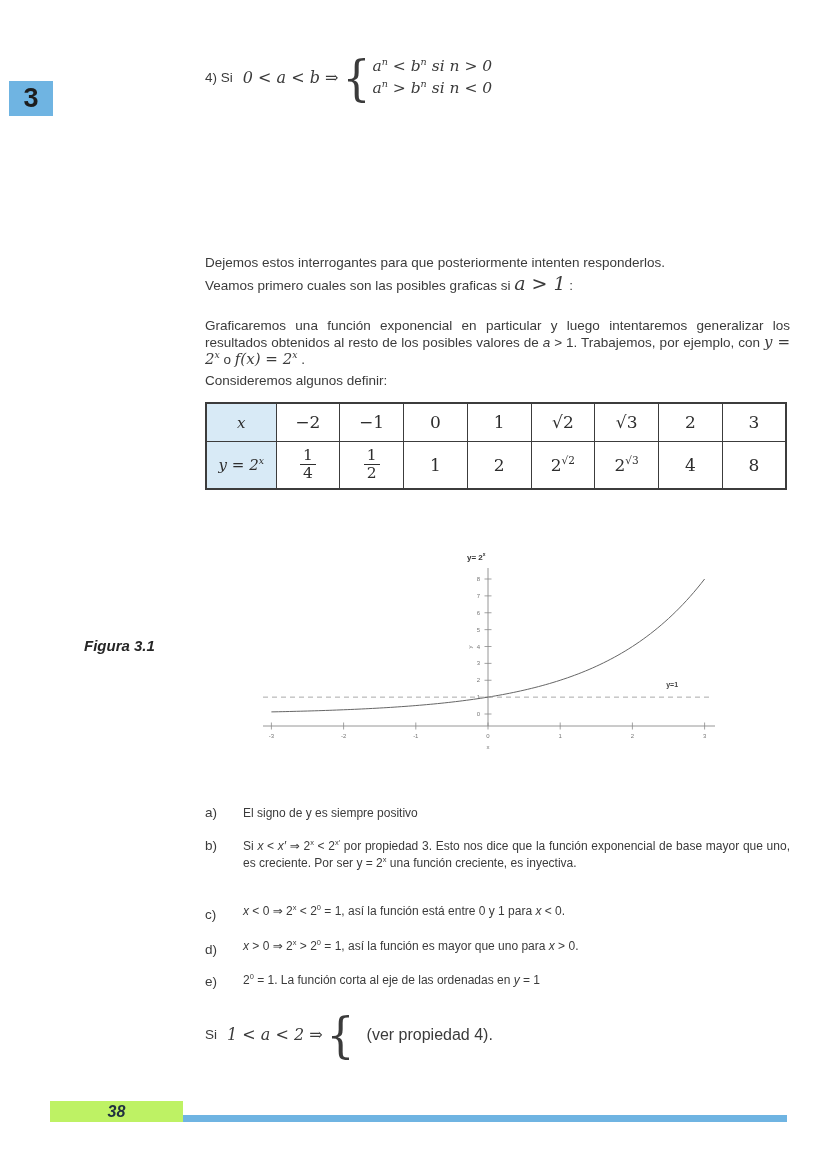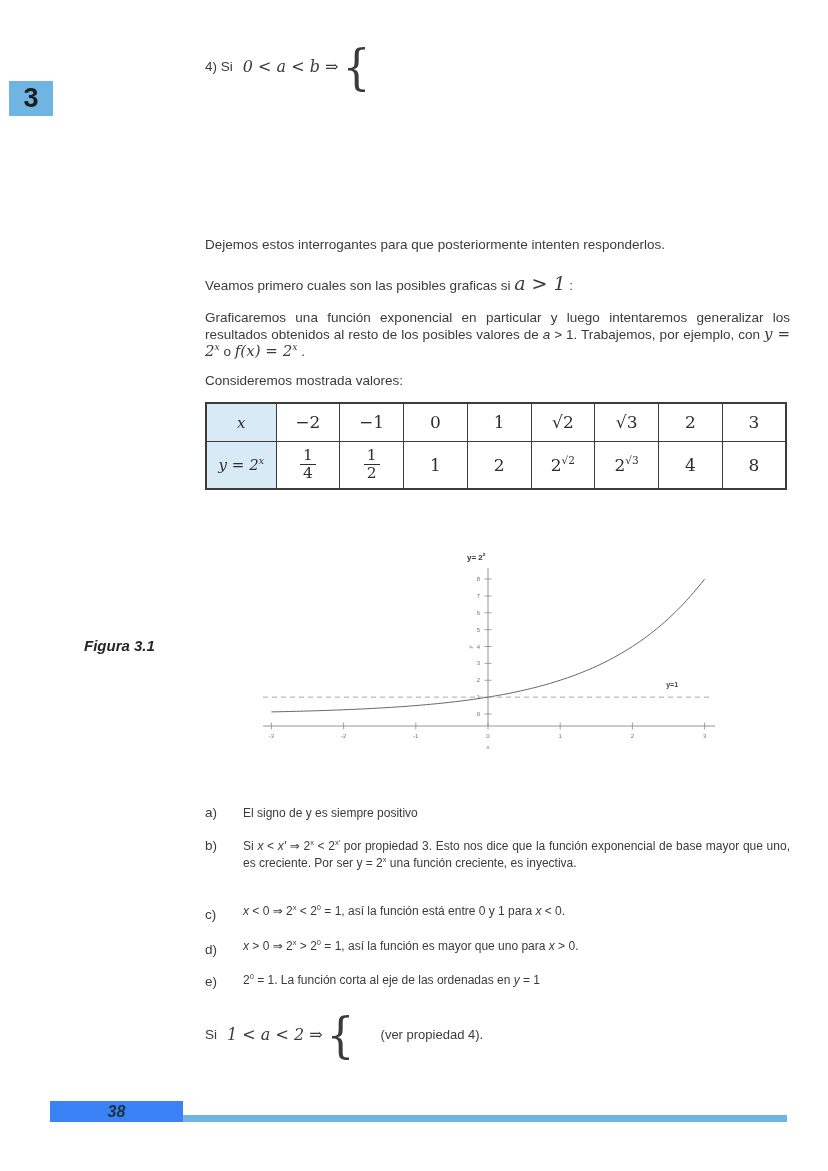--- a/index.html
+++ b/index.html
@@ -27,21 +27,21 @@
 
   
   .formula-row { display:flex; align-items:center; text-align:left; }
   .f-prefix { font-size:13.5px; margin-right:10px; white-space:nowrap; }
   .f-cond { font-family:"DejaVu Serif", serif; font-style:italic; font-size:16px; white-space:nowrap; }
   .brace { font-family:"DejaVu Serif", serif; font-size:44px; font-weight:200;
            transform:scaleY(1.12); margin:0 2px 0 4px; color:#3b3b3b; }
   .cases { display:flex; flex-direction:column; gap:5px; }
   .cases .case-line { font-family:"DejaVu Serif", serif; font-style:italic;
                       font-size:15.5px; white-space:nowrap; }
-  .f-note { font-size:13px; margin-left:24px; white-space:nowrap; }
+  .f-note { font-size:16px; margin-left:10px; white-space:nowrap; }
 
   .p-veamos .sm { font-size:19px; }
   .p-veamos { line-height:30px; }
 
   
   .values-table-wrap { position:absolute; left:205px; top:402px; width:582px; }
   table.values { border-collapse:collapse; width:100%; table-layout:fixed;
                  font-family:"DejaVu Serif", serif; font-size:17px; color:#2e2e2e;
                  border:2px solid #3c3c3c; }
   table.values td { border:1.4px solid #3c3c3c; text-align:center; vertical-align:middle;
@@ -80,26 +80,30 @@
 <div class="page">
 
   <div class="chapter-tab" style="background: rgb(111, 180, 226);">
     <span>3</span>
   </div>
 
   <div class="block formula-row" style="top:58px">
     <span class="f-prefix">4) Si</span>
     <span class="f-cond">0 &lt; a &lt; b ⇒</span>
     <span class="brace">{</span>
-  </div>
-
-  <div class="block" style="top:236px">Dejemos estos interrogantes para que posteriormente intenten responderlos.</div>
+    <span class="cases">
+      <span class="case-line">a<sup>n</sup> &lt; b<sup>n</sup>  si  n &gt; 0</span>
+      <span class="case-line">a<sup>n</sup> &gt; b<sup>n</sup>  si  n &lt; 0</span>
+    </span>
+  </div>
+
+  <div class="block" style="top:254px">Dejemos estos interrogantes para que posteriormente intenten responderlos.</div>
   <div class="block p-veamos" style="top:268px">Veamos primero cuales son las posibles graficas si <span class="sm">a &gt; 1</span> :</div>
-  <div class="block" style="top:309px">Graficaremos una función exponencial en particular y luego intentaremos generalizar los resultados obtenidos al resto de los posibles valores de <i>a</i> &gt; 1. Trabajemos, por ejemplo, con <span class="sm">y = 2<sup>x</sup></span> o <span class="sm">f(x) = 2<sup>x</sup></span> .</div>
-  <div class="block" style="top:372px">Consideremos mostrada valores:</div>
+  <div class="block" style="top:317px">Graficaremos una función exponencial en particular y luego intentaremos generalizar los resultados obtenidos al resto de los posibles valores de <i>a</i> &gt; 1. Trabajemos, por ejemplo, con <span class="sm">y = 2<sup>x</sup></span> o <span class="sm">f(x) = 2<sup>x</sup></span> .</div>
+  <div class="block" style="top:372px">Consideremos algunos definir:</div>
 
   <div class="values-table-wrap">
     <table class="values">
       <colgroup>
           <col class="c0">
           <col>
           <col>
           <col>
           <col>
           <col>
@@ -210,18 +214,18 @@
   </div>
 
 
   <div class="block formula-row" style="top:1026px">
     <span class="f-prefix">Si</span>
     <span class="f-cond">1 &lt; a &lt; 2 ⇒</span>
     <span class="brace">{</span>
     <span class="f-note">(ver propiedad 4).</span>
   </div>
 
-  <div class="footer-box" style="background: #3b82f6;">
+  <div class="footer-box" style="background: #bef264;">
     <span class="pg">38</span>
   </div>
   <div class="footer-bar" style="background: rgb(111, 180, 226);"></div>
 
 </div>
 
 </body></html>

